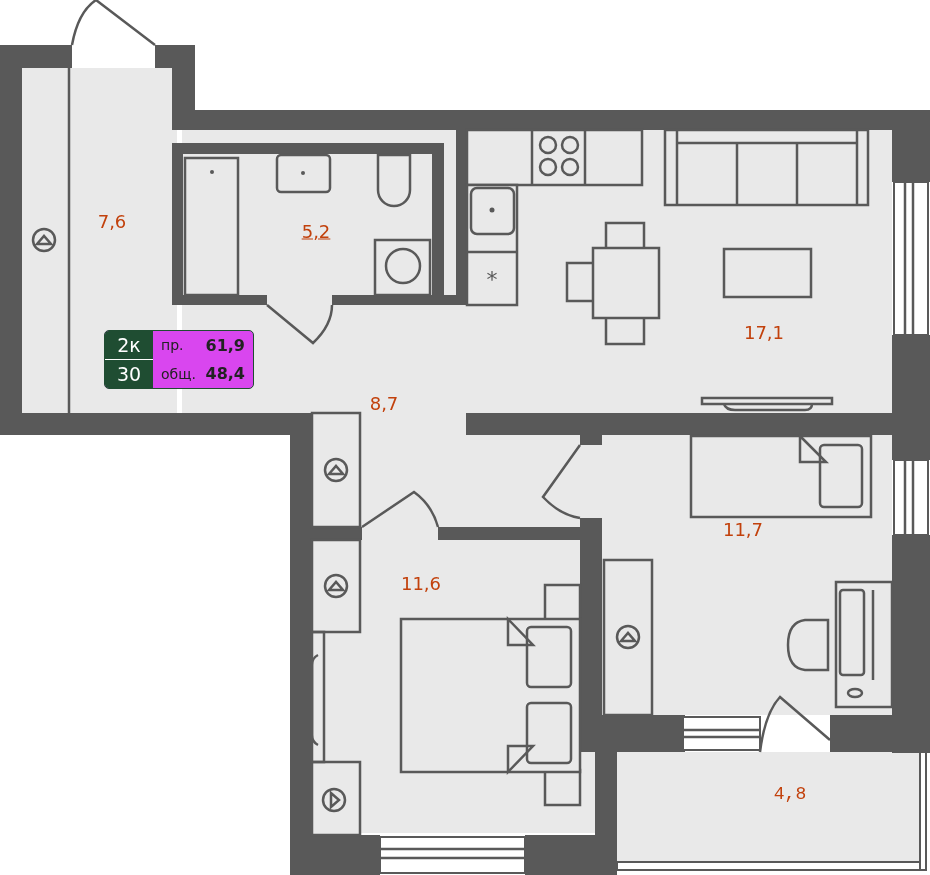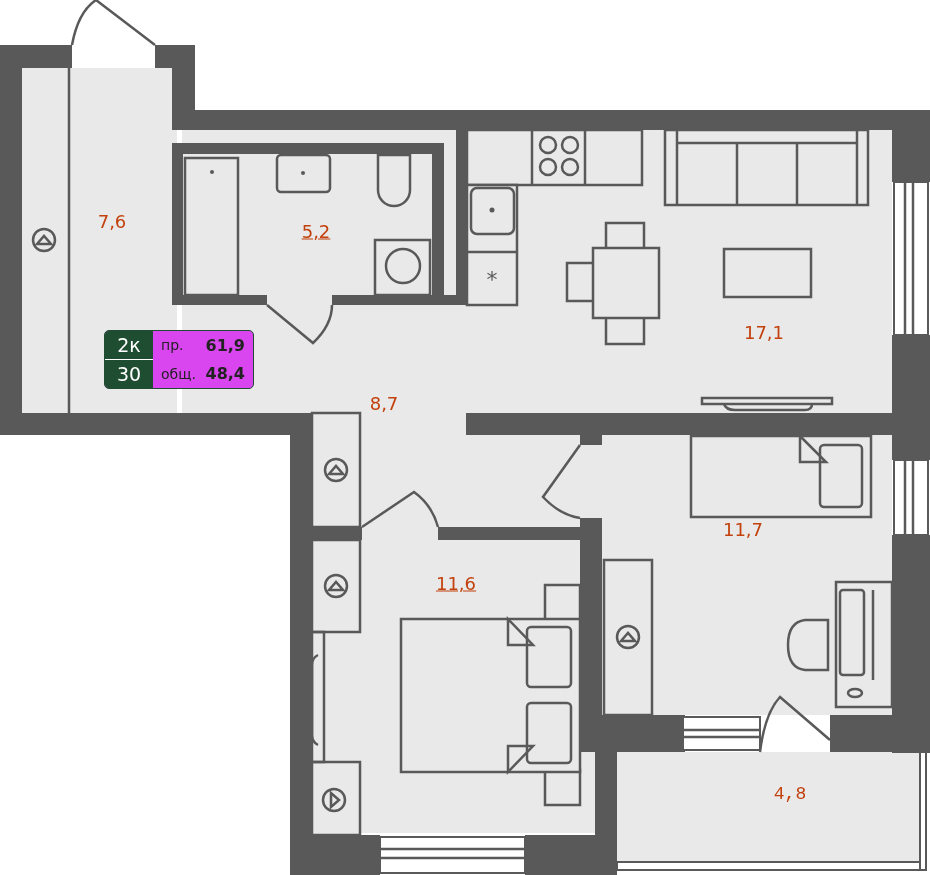--- a/index.html
+++ b/index.html
@@ -185,21 +185,21 @@
   <g>
     <circle class="ln" cx="628" cy="637" r="11"></circle>
     <path class="ln" d="M621 641 L628 633 L635 641 Z"></path>
   </g>
 </svg>
 
 <div class="area-label" style="left:112px; top:221px;">7,6</div>
 <div class="area-label" style="left:316px; top:231px;text-decoration:underline;">5,2</div>
 <div class="area-label" style="left:384px; top:371px;margin-top:32px;">8,7</div>
 <div class="area-label" style="left:764px; top:332px;">17,1</div>
-<div class="area-label" style="left:456px; top:583px;text-decoration:underline;">11,6</div>
+<div class="area-label" style="left:421px; top:583px;">11,6</div>
 <div class="area-label" style="left:743px; top:529px;">11,7</div>
 <div class="area-label" style="left:790px; top:794px;font-family:Liberation Mono, monospace;">4,8</div>
 
 <div class="badge">
   <div class="badge-left">
     <div>2к</div>
     <div>30</div>
   </div>
   <div class="badge-right">
     <div class="badge-row">

